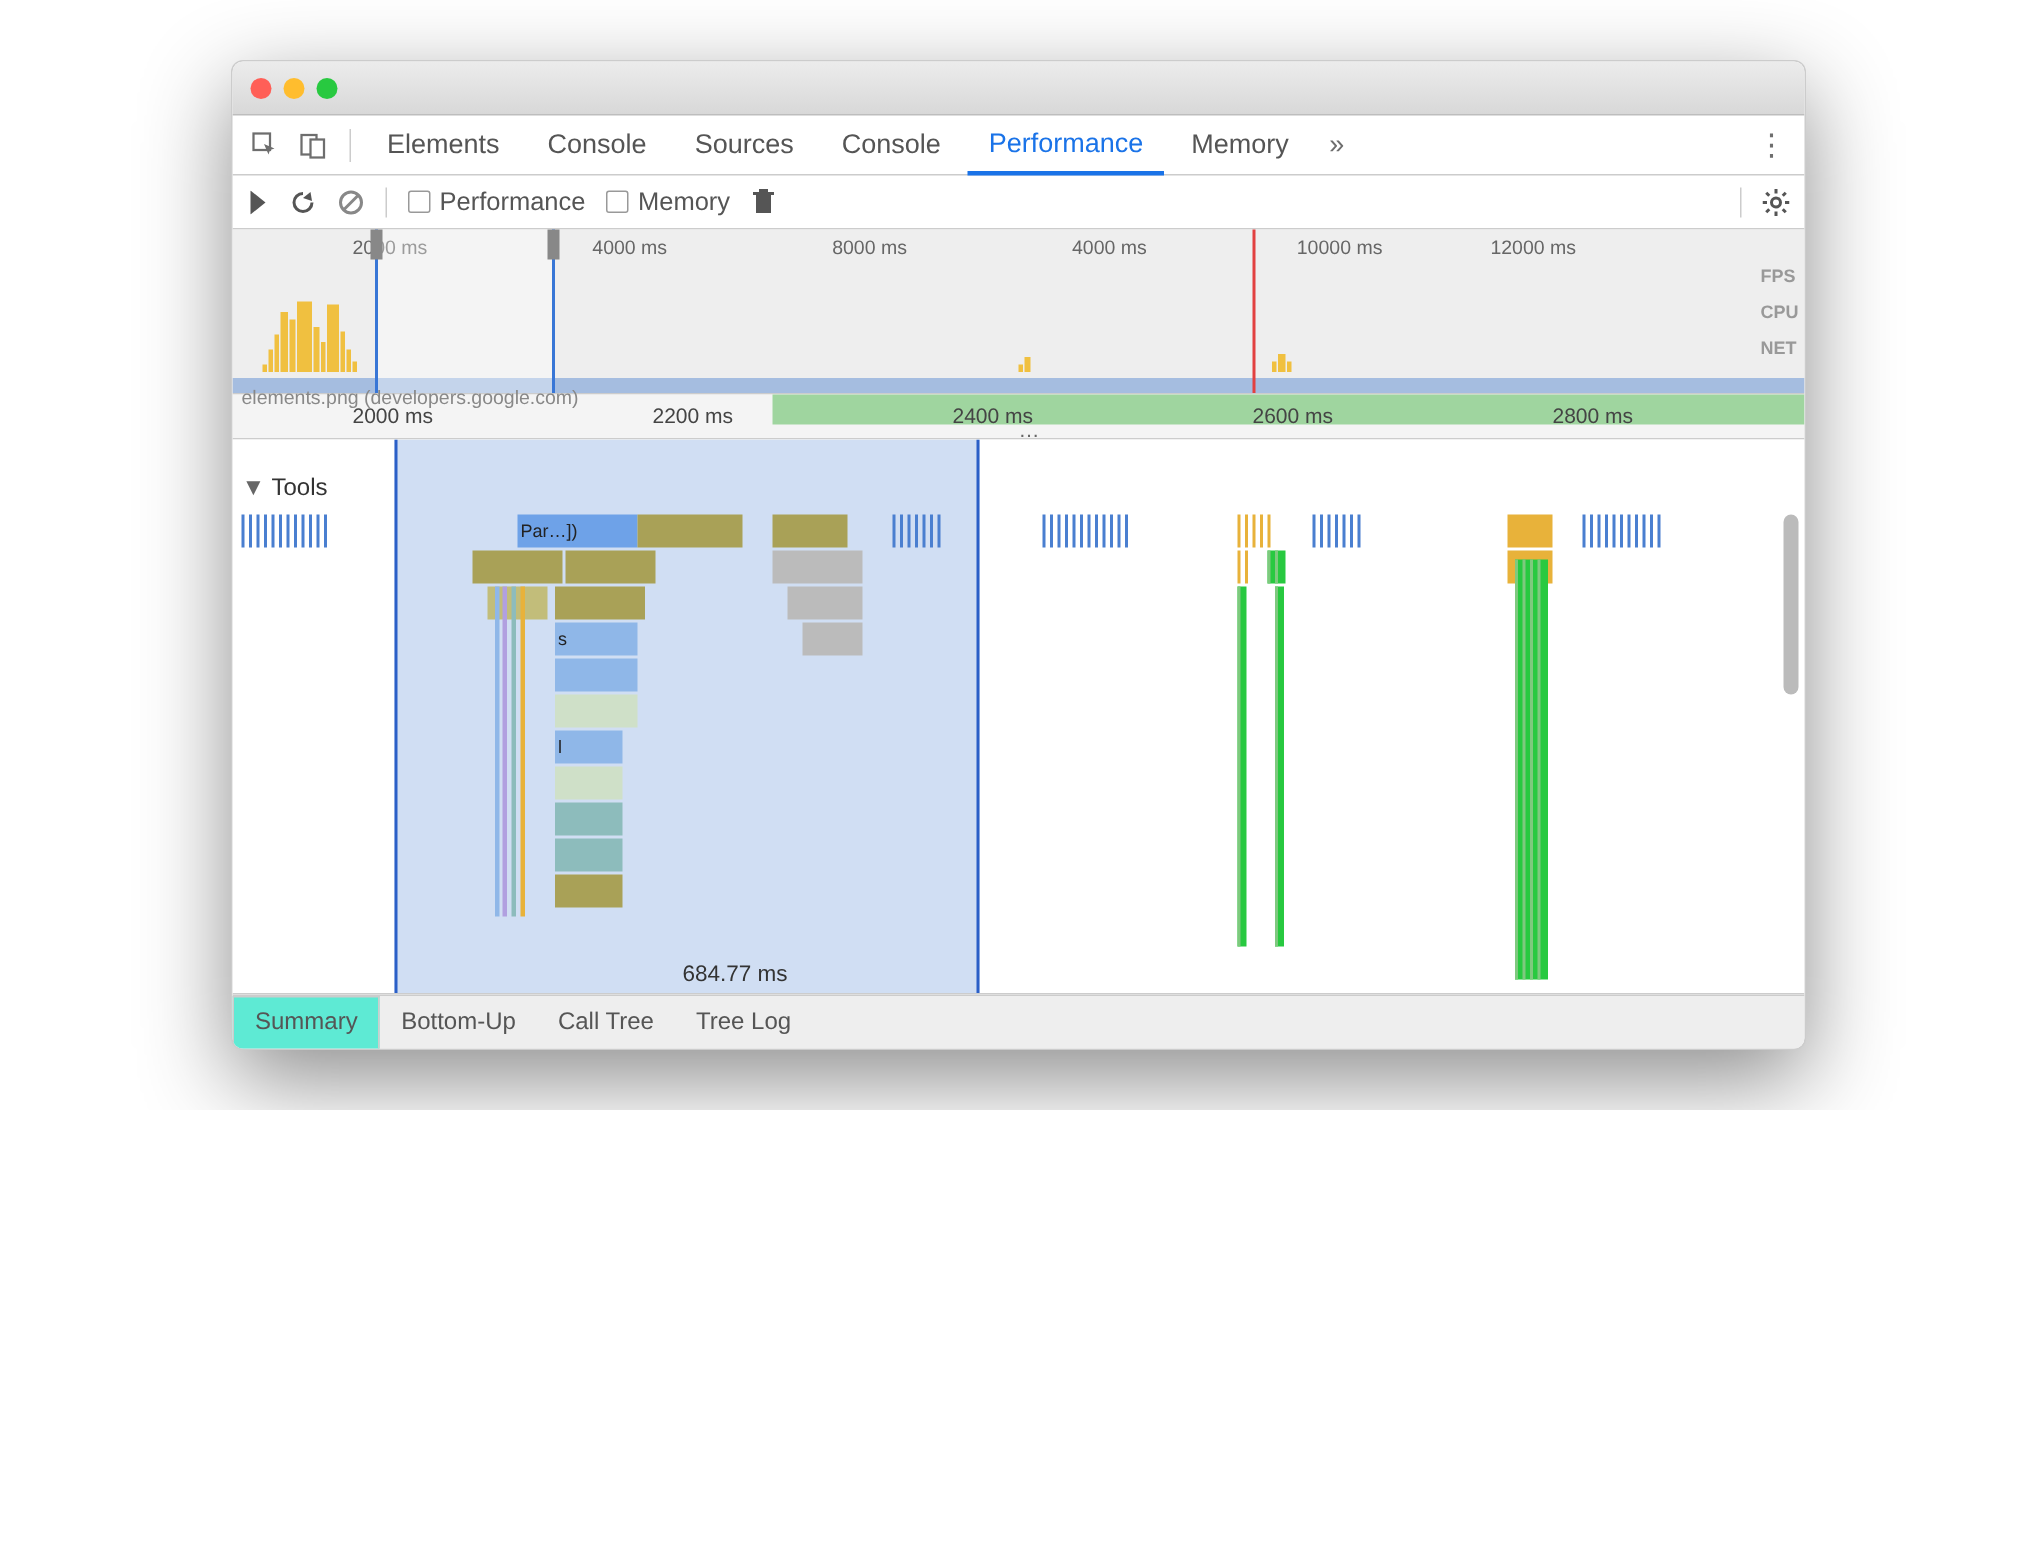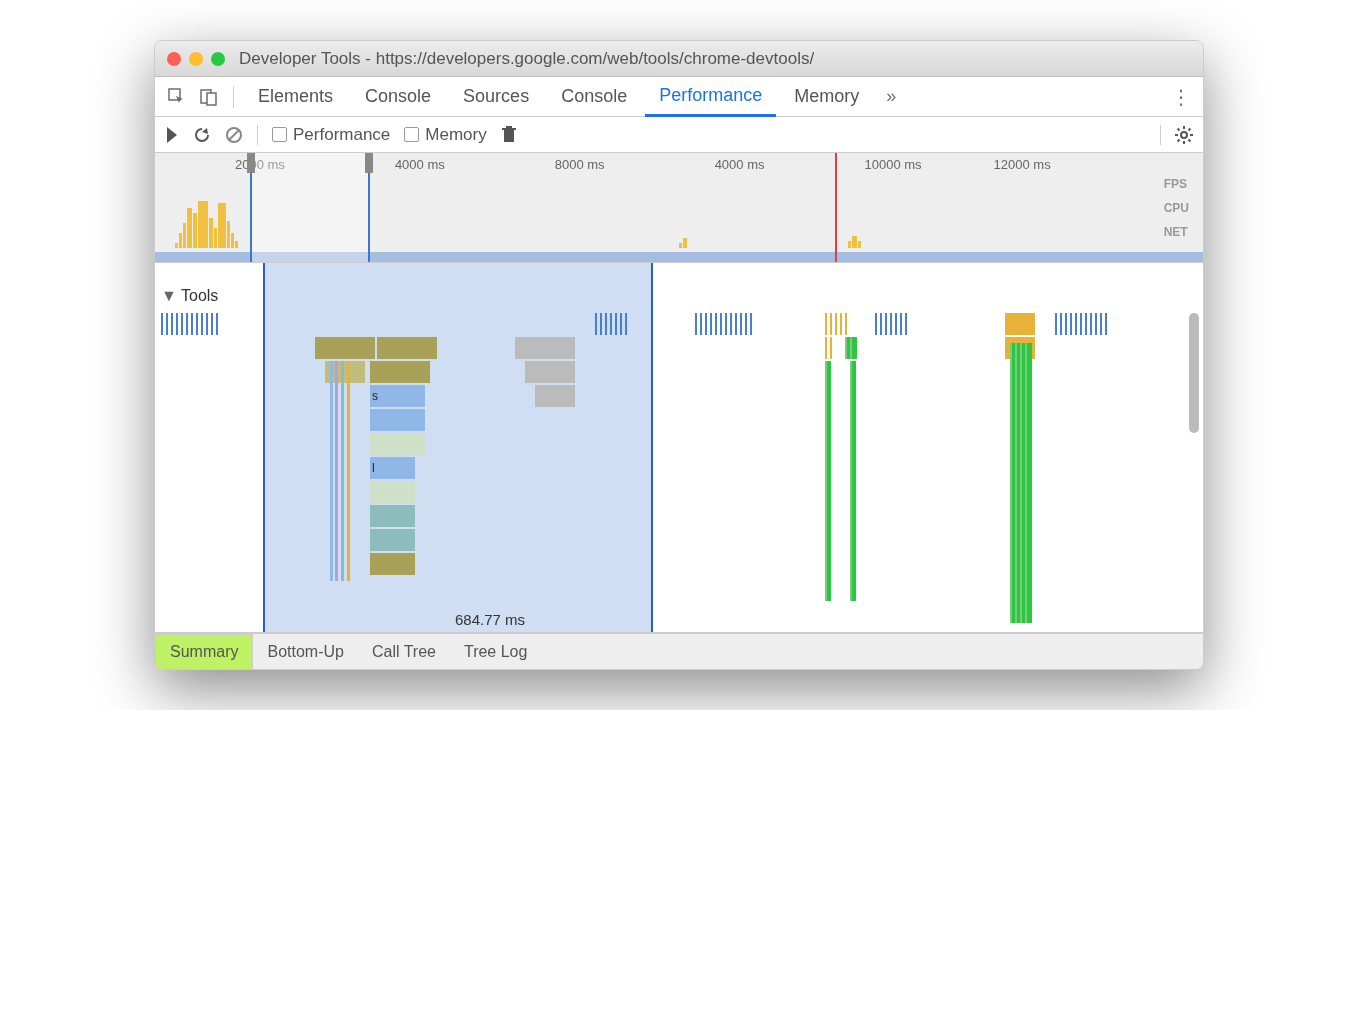--- a/index.html
+++ b/index.html
@@ -15,21 +15,21 @@
 .tabs .sep { width: 1px; height: 22px; background: #ccc; margin: 0 6px; }
 .tab { padding: 0 14px; height: 40px; display: flex; align-items: center; color: #555; font-size: 18px; cursor: pointer; }
 .tab.active { color: #1a73e8; border-bottom: 3px solid #1a73e8; }
 .toolbar { display: flex; align-items: center; height: 36px; border-bottom: 1px solid #ccc; padding: 0 10px; gap: 14px; color: #555; font-size: 17px; }
 .toolbar .sep { width: 1px; height: 20px; background: #ccc; }
 .checkbox { display: flex; align-items: center; gap: 6px; }
 .checkbox .box { width: 15px; height: 15px; border: 1px solid #999; border-radius: 2px; }
 .overview { position: relative; height: 110px; background: #eee; border-bottom: 1px solid #ccc; }
 .ov-ticks { position: absolute; top: 4px; left: 0; right: 0; display: flex; font-size: 13px; color: #666; }
 .ov-ticks span { flex: 0 0 auto; }
-.ov-labels { position: absolute; right: 14px; top: 24px; font-size: 12px; font-weight: bold; color: #999; }
+.ov-labels { position: absolute; right: 4px; top: 24px; font-size: 12px; font-weight: bold; color: #999; }
 .ov-labels div { margin-bottom: 10px; }
 .ov-window { position: absolute; top: 0; bottom: 0; border-left: 2px solid #3876d6; border-right: 2px solid #3876d6; background: rgba(255,255,255,0.35); }
 .ov-window .handle { position: absolute; top: 0; width: 8px; height: 20px; background: #888; }
 .ov-redline { position: absolute; top: 0; bottom: 0; width: 2px; background: #e24040; }
 .ov-cpu { position: absolute; bottom: 14px; left: 0; right: 0; height: 50px; display: flex; align-items: flex-end; }
 .ov-cpu span { display: inline-block; background: #f0c040; margin-right: 1px; }
 .ov-netbar { position: absolute; bottom: 0; left: 0; right: 0; height: 10px; background: #a5bde0; }
 .ruler { position: relative; height: 30px; border-bottom: 1px solid #ccc; background: #f4f4f4; font-size: 14px; color: #444; display: flex; align-items: center; }
 .ruler .netlabel { position: absolute; left: 6px; top: -6px; font-size: 13px; color: #888; }
 .ruler .tick { position: absolute; top: 6px; }
@@ -40,35 +40,34 @@
 .flame .selection { position: absolute; top: 0; bottom: 0; left: 108px; width: 390px; background: rgba(120,160,220,0.35); border-left: 2px solid #2a5fc7; border-right: 2px solid #2a5fc7; }
 .flame .selection-label { position: absolute; bottom: 4px; left: 300px; font-size: 15px; color: #333; }
 .row { position: absolute; left: 0; right: 0; height: 22px; }
 .block { position: absolute; height: 22px; font-size: 12px; color: #222; overflow: hidden; padding-left: 2px; line-height: 22px; }
 .stripes { position: absolute; top: 0; height: 22px; }
 .stripes span { display: inline-block; width: 2px; height: 22px; margin-right: 3px; }
 .blue span { background: #4a7fd0; } .orange span { background: #e8b23a; } .green span { background: #7ec97e; }
 .flame-scrollbar { position: absolute; right: 4px; top: 50px; width: 10px; height: 120px; background: #bbb; border-radius: 5px; }
 .bottomtabs { display: flex; height: 36px; background: #eee; border-top: 1px solid #ccc; align-items: center; font-size: 16px; color: #555; }
 .bottomtabs .btab { padding: 0 14px; height: 36px; display: flex; align-items: center; cursor: pointer; }
-.bottomtabs .btab.active { background: #bef264; border: 1px solid #ccc; border-bottom: none; }
+.bottomtabs .btab.active { background: #5eead4; border: 1px solid #ccc; border-bottom: none; }
 svg { display: block; }
 </style>
 </head>
 <body>
 
 <div class="window">
 
   <div class="titlebar">
     <div class="traffic">
       <div class="light red"></div>
       <div class="light yellow"></div>
       <div class="light green"></div>
     </div>
-    <div class="titlebar-title">Developer Tools - https://developers.google.com/web/tools/chrome-devtools/</div>
   </div>
 
   <div class="tabs">
     <div class="iconbtn">
       <svg width="18" height="18" viewBox="0 0 18 18">
           <rect x="1" y="1" width="11" height="11" fill="none" stroke="#6e6e6e" stroke-width="1.5"></rect>
           <path d="M8 8 L15 11 L12 12 L11 15 Z" fill="#6e6e6e"></path>
         </svg>
     </div>
     <div class="iconbtn">
@@ -176,27 +175,42 @@
         <span style="height:15%;width:3px"></span>
     </div>
     <div class="ov-netbar"></div>
     <div class="ov-window" style="left:95px; width:120px;">
       <div class="handle" style="left:-5px"></div>
       <div class="handle" style="right:-5px"></div>
     </div>
     <div class="ov-redline" style="left:680px;"></div>
   </div>
 
+  <div class="ruler">
+    <span class="netlabel">elements.png (developers.google.com)</span>
+    <div class="greenbar" style="left:360px; right:0;"></div>
+    <span class="tick" style="left:80px">2000 ms</span>
+    <span class="tick" style="left:280px">2200 ms</span>
+    <span class="tick" style="left:480px">2400 ms</span>
+    <span class="tick" style="left:680px">2600 ms</span>
+    <span class="tick" style="left:880px">2800 ms</span>
+    <div style="position:absolute;bottom:-2px;left:50%;font-size:14px;color:#666">…</div>
+  </div>
 
   <div class="flame">
     <div class="mainlabel">Tools</div>
     <div class="selection"></div>
     <div class="selection-label">684.77 ms</div>
 
     <div class="row stripes blue" style="top:50px; left:6px; width:100px"><span></span><span></span><span></span><span></span><span></span><span></span><span></span><span></span><span></span><span></span><span></span><span></span></div>
+    <div class="row" style="top:50px;">
+      <div class="block" style="left:190px; width:80px; background:#6ea2e8">Par…])</div>
+      <div class="block" style="left:270px; width:70px; background:#a9a157"></div>
+      <div class="block" style="left:360px; width:50px; background:#a9a157"></div>
+    </div>
     <div class="row stripes blue" style="top:50px; left:440px; width:60px"><span></span><span></span><span></span><span></span><span></span><span></span><span></span></div>
     <div class="row stripes blue" style="top:50px; left:540px; width:120px"><span></span><span></span><span></span><span></span><span></span><span></span><span></span><span></span><span></span><span></span><span></span><span></span></div>
     <div class="row stripes orange" style="top:50px; left:670px; width:40px"><span></span><span></span><span></span><span></span><span></span></div>
     <div class="row stripes blue" style="top:50px; left:720px; width:60px"><span></span><span></span><span></span><span></span><span></span><span></span><span></span></div>
     <div class="row" style="top:50px;">
         <div class="block" style="left:850px; width:30px; background:#e8b23a"></div>
       </div>
     <div class="row stripes blue" style="top:50px; left:900px; width:110px"><span></span><span></span><span></span><span></span><span></span><span></span><span></span><span></span><span></span><span></span><span></span></div>
 
     <div class="row" style="top:74px;">

